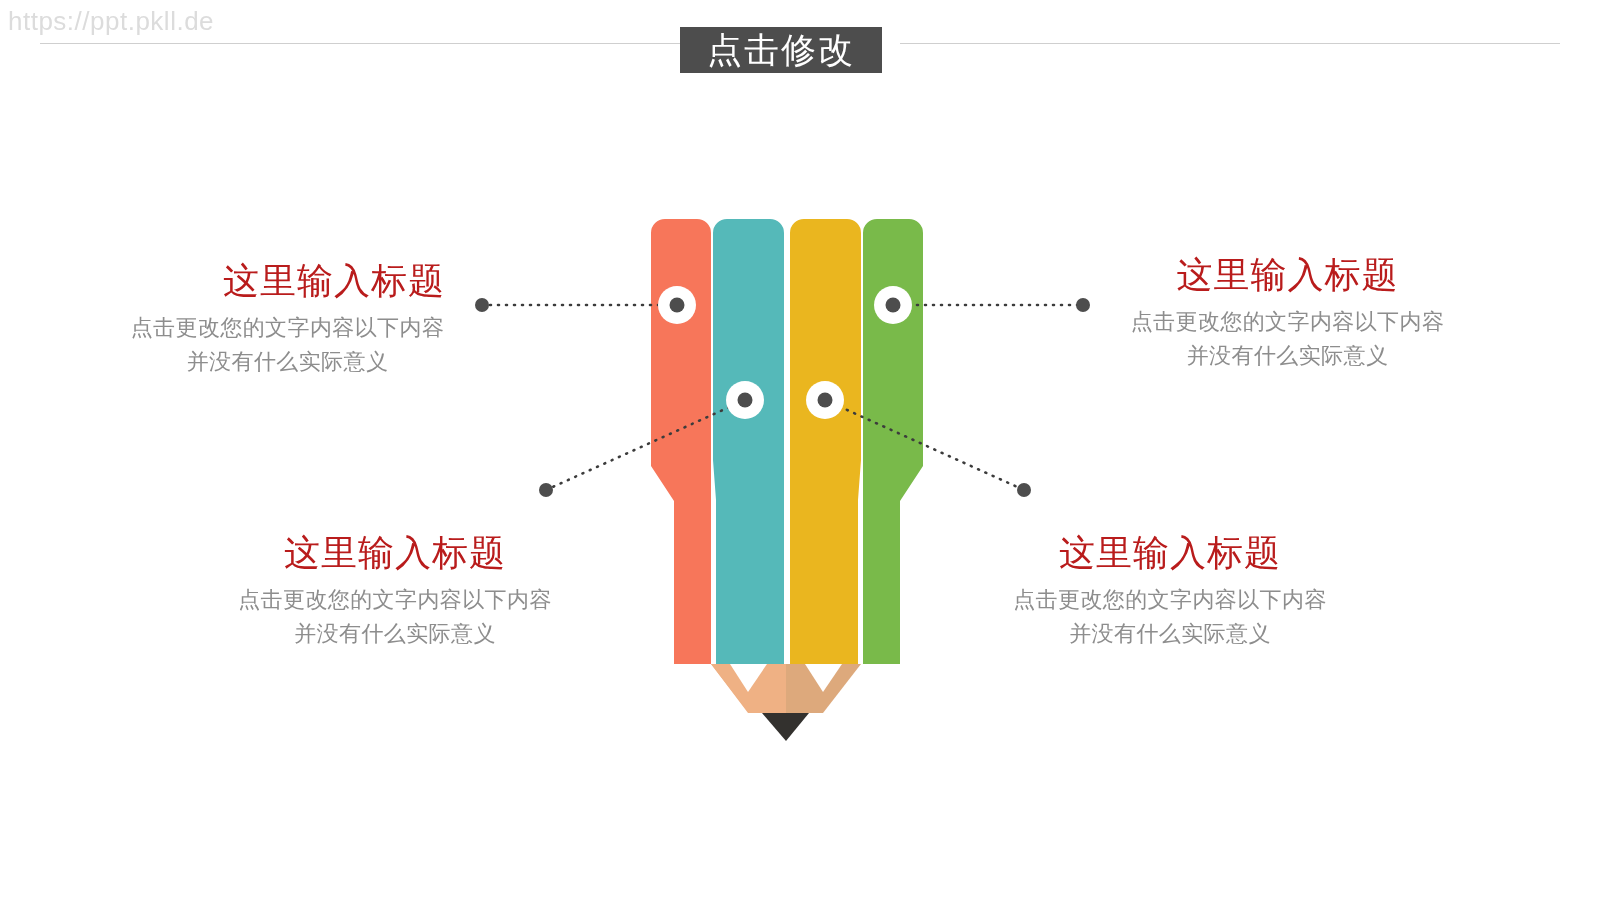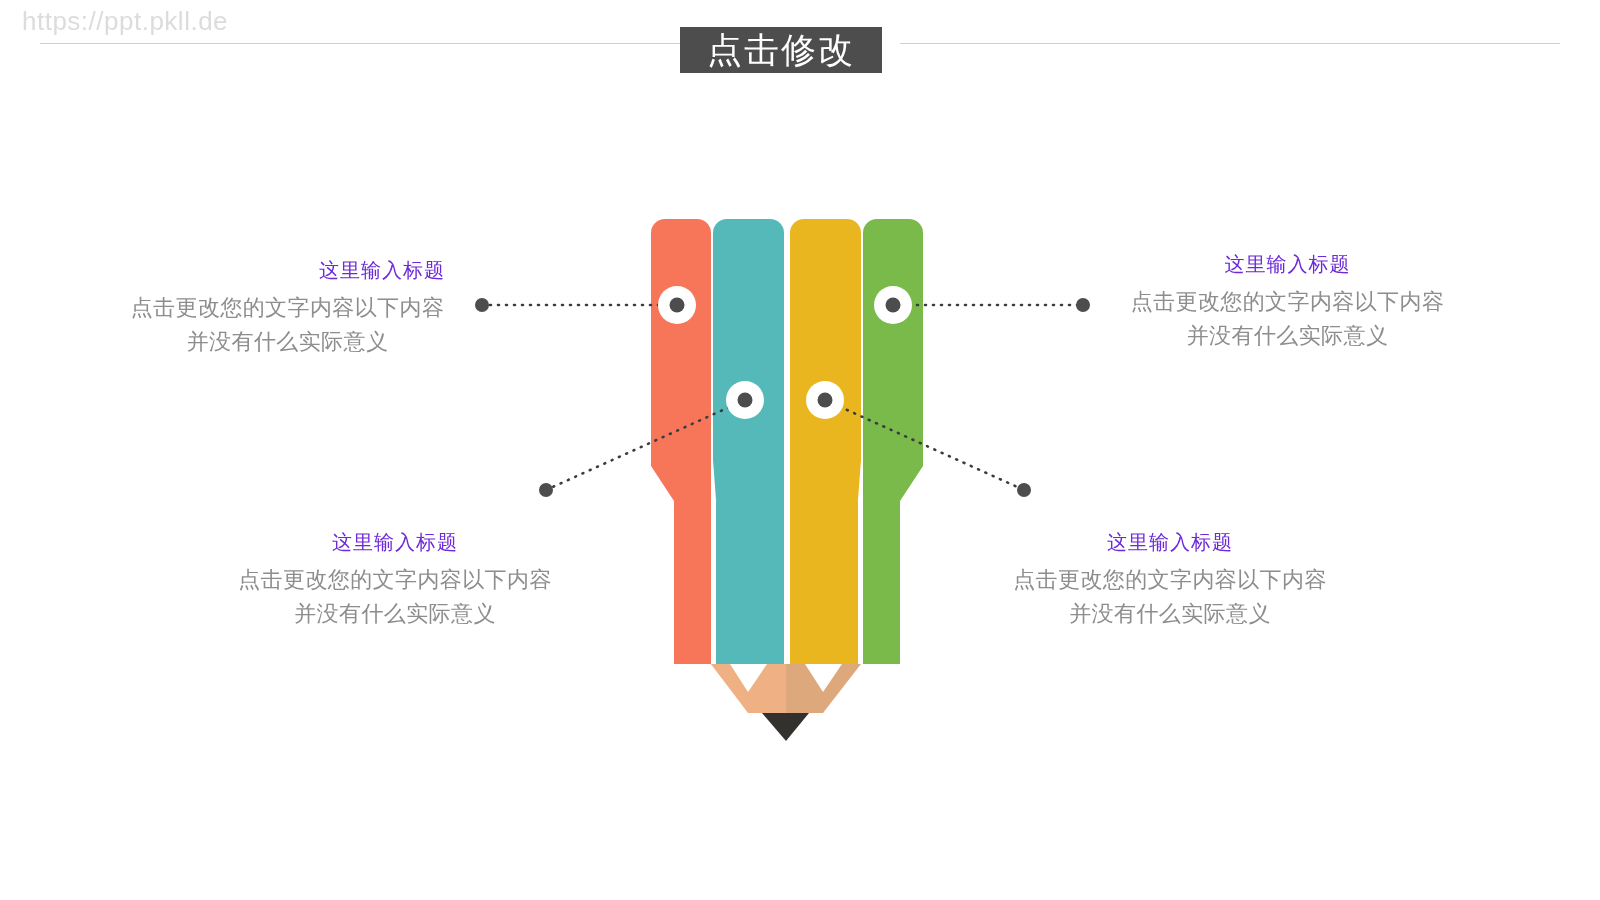--- a/index.html
+++ b/index.html
@@ -11,21 +11,21 @@
     height: 900px;
     background: #ffffff;
     font-family: "Liberation Sans", "DejaVu Sans", sans-serif;
     overflow: hidden;
     position: relative;
   }
 
   
   .watermark {
     position: absolute;
-    left: 22px;
+    left: 8px;
     top: 6px;
     font-size: 26px;
     color: #dcdcdc;
     letter-spacing: 0.5px;
     white-space: nowrap;
     user-select: none;
   }
 
   
   .header-rule {
@@ -58,22 +58,22 @@
     left: 0;
     top: 0;
     width: 1600px;
     height: 900px;
     pointer-events: none;
   }
 
   
   .callout { position: absolute; }
   .callout .c-title {
-    font-size: 20px;
-    color: #6d28d9;
+    font-size: 36px;
+    color: #b91c1c;
     line-height: 1.25;
     white-space: nowrap;
     letter-spacing: 1px;
   }
   .callout .c-body {
     font-size: 22px;
     color: #8d8d8d;
     line-height: 1.55;
     letter-spacing: 0.4px;
     margin-top: 8px;

